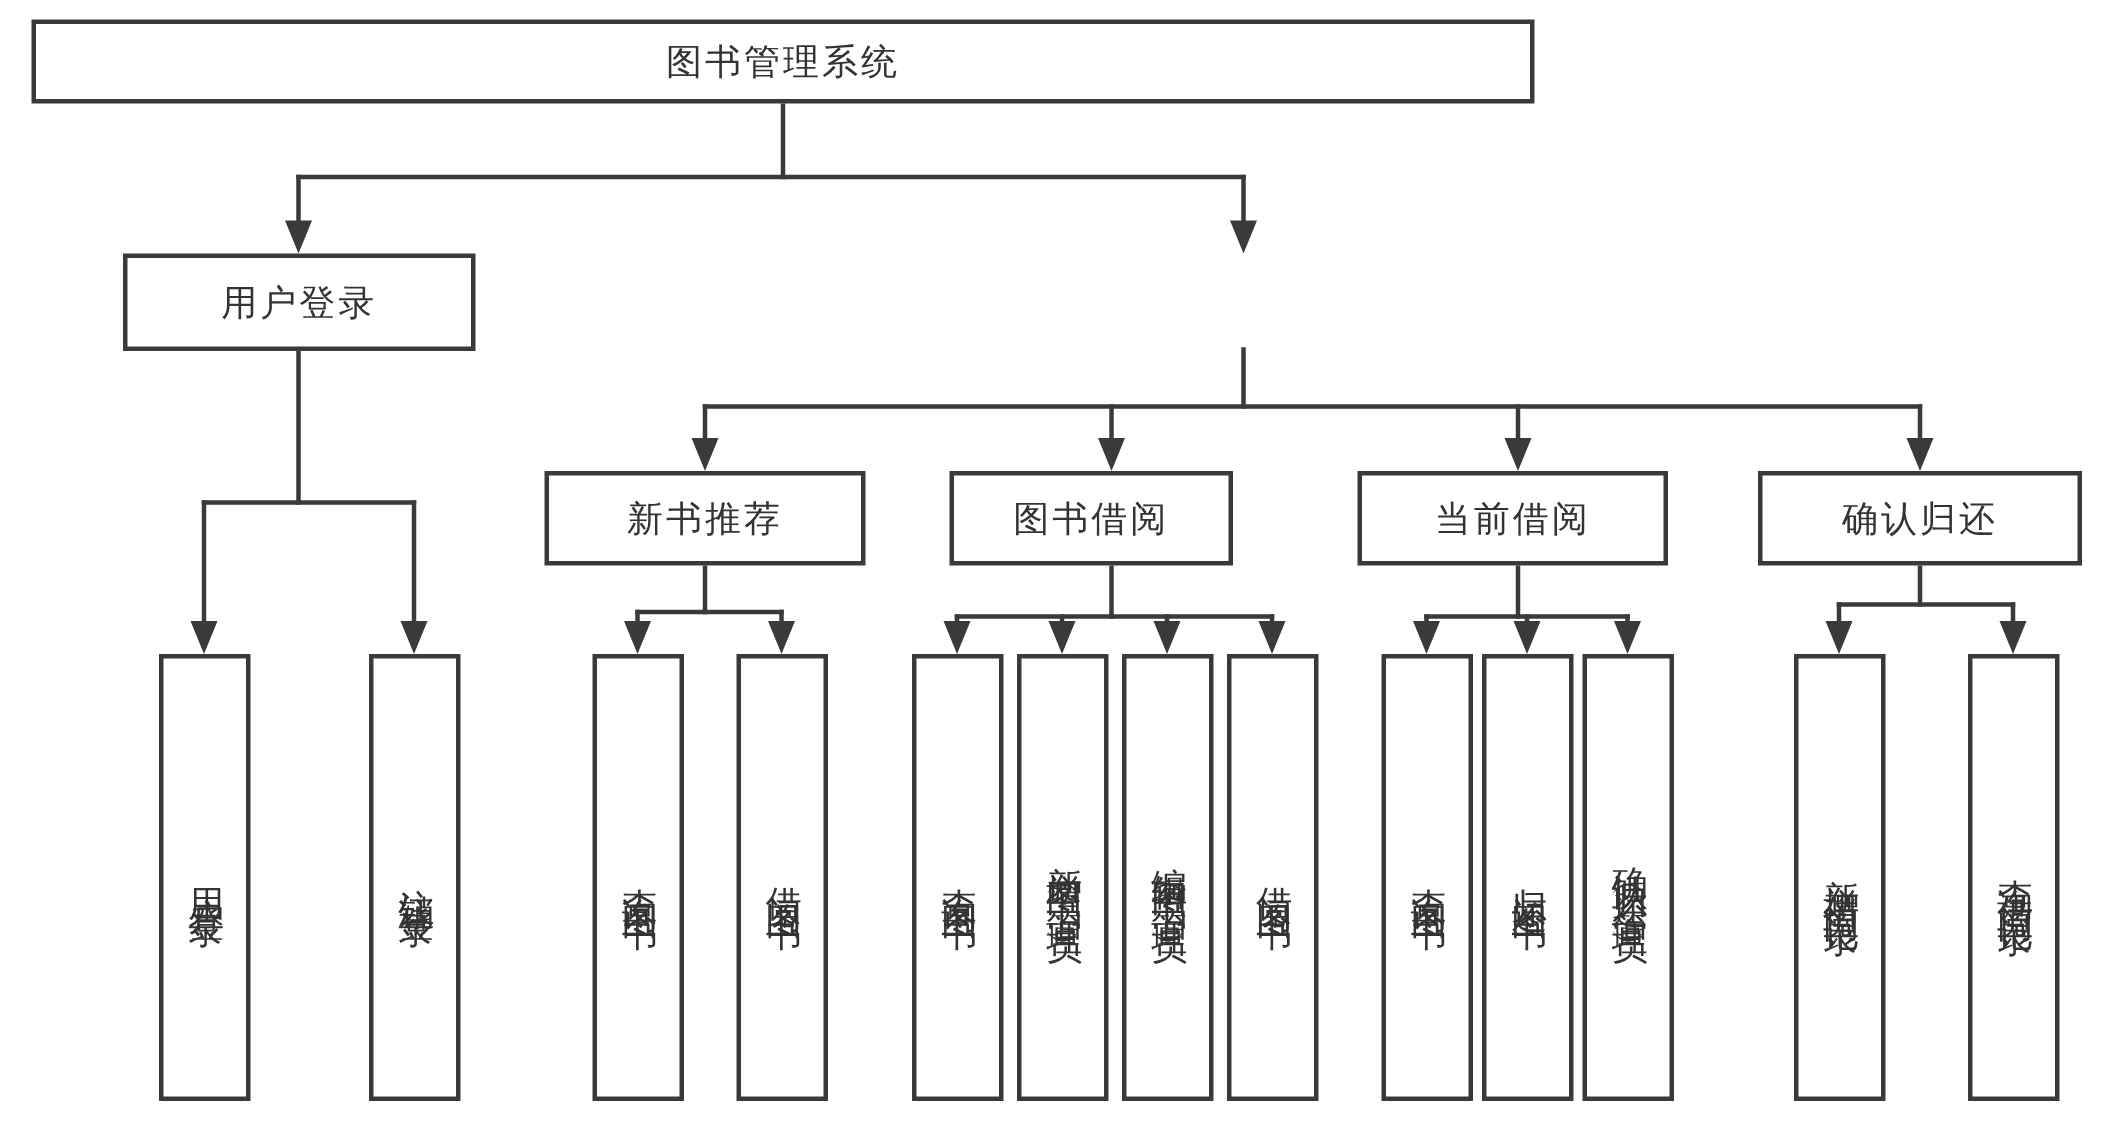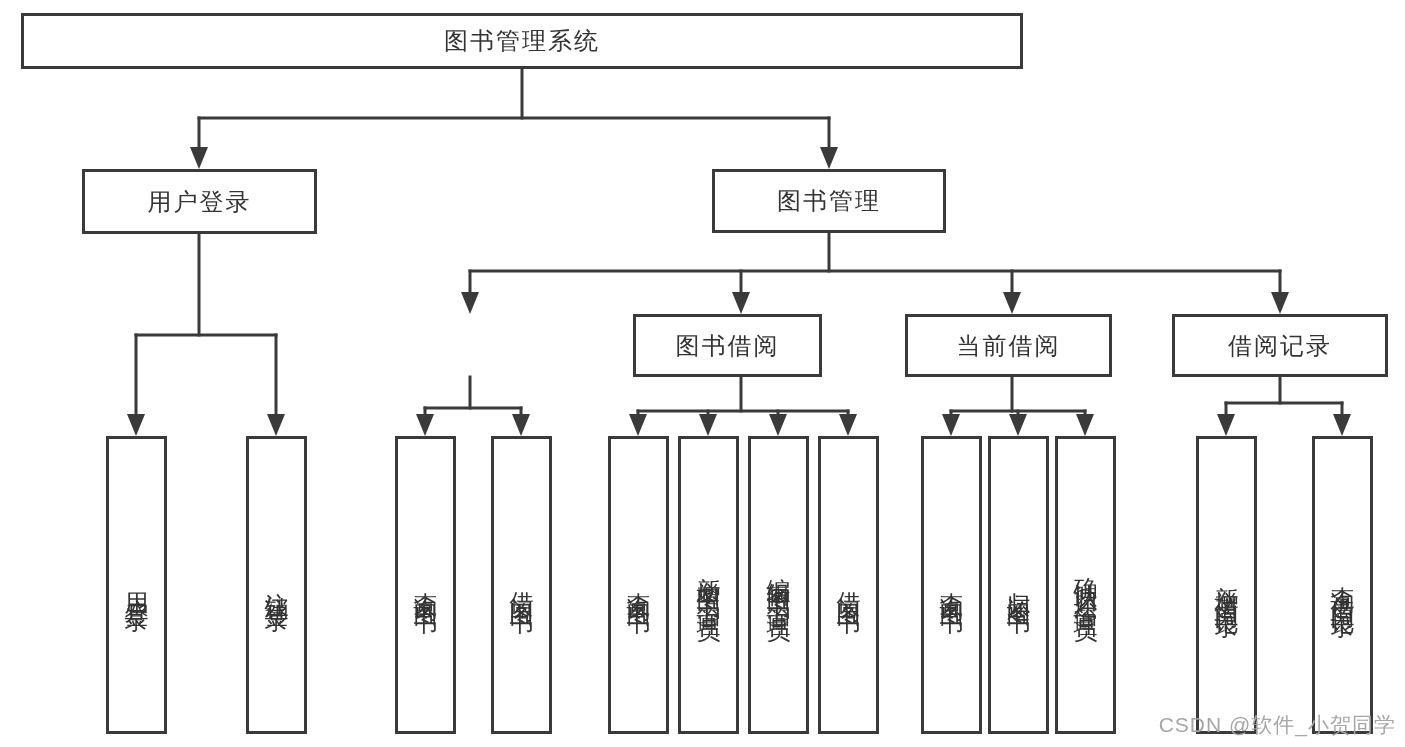--- a/index.html
+++ b/index.html
@@ -134,32 +134,32 @@
       </g>
     </svg>
 
   <div class="box hbox" style="left:21px;top:13px;width:1002px;height:56px">
     <span>图书管理系统</span>
   </div>
 
   <div class="box hbox" style="left:82px;top:169px;width:235px;height:65px">
     <span>用户登录</span>
   </div>
-  <div class="box hbox" style="left:712px;top:169px;width:234px;height:64px">
-    <span>图书管理</span>
-  </div>
-
+
+  <div class="box hbox" style="left:363px;top:314px;width:214px;height:63px">
+    <span>新书推荐</span>
+  </div>
   <div class="box hbox" style="left:633px;top:314px;width:189px;height:63px">
     <span>图书借阅</span>
   </div>
   <div class="box hbox" style="left:905px;top:314px;width:207px;height:63px">
     <span>当前借阅</span>
   </div>
   <div class="box hbox" style="left:1172px;top:314px;width:216px;height:63px">
-    <span>借阅记录</span>
+    <span>确认归还</span>
   </div>
 
   <div class="box vbox" style="left:106px;top:436px;width:61px;height:298px">
     <span>用户登录</span>
   </div>
   <div class="box vbox" style="left:246px;top:436px;width:61px;height:298px">
     <span>注销登录</span>
   </div>
 
   <div class="box vbox" style="left:395px;top:436px;width:61px;height:298px">
@@ -192,14 +192,13 @@
     <span>确认归还（管理员）</span>
   </div>
 
   <div class="box vbox" style="left:1196px;top:436px;width:61px;height:298px">
     <span>新增借阅记录</span>
   </div>
   <div class="box vbox" style="left:1312px;top:436px;width:61px;height:298px">
     <span>查询借阅记录</span>
   </div>
 
-  <div class="watermark">CSDN @软件_小贺同学</div>
 </div>
 
 </body></html>

